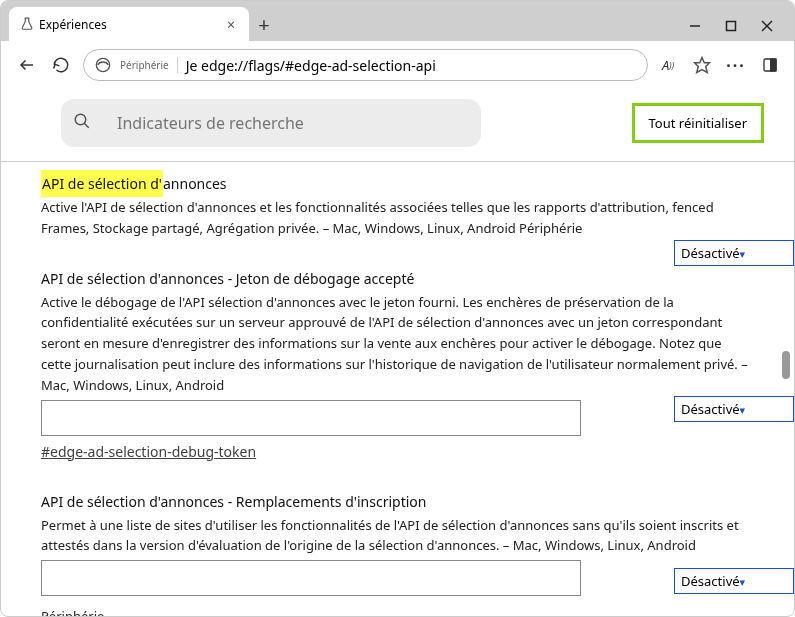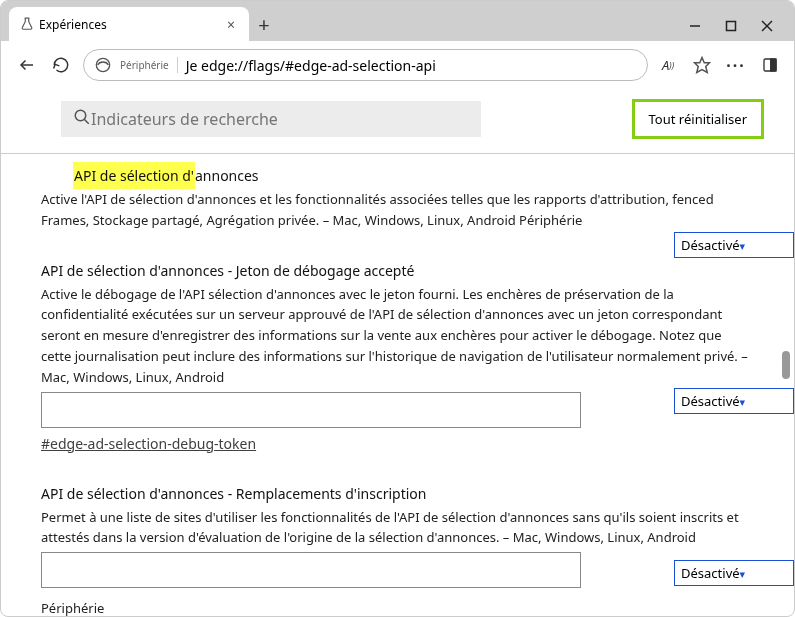--- a/index.html
+++ b/index.html
@@ -21,31 +21,31 @@
     .nav-btn { width:24px; height:24px; display:flex; align-items:center; justify-content:center; color:#333; cursor:pointer;}
     .addr-bar { flex:1; display:flex; align-items:center; height:32px; border:1px solid #bbb; border-radius:16px; padding: 0 10px; gap:8px; }
     .addr-icon { width:18px; height:18px; display:flex; align-items:center; justify-content:center;}
     .addr-label { font-size:10px; color:#666;}
     .addr-text { font-size:14px; color:#000000; flex:1; }
     .right-icons { display:flex; gap:14px; align-items:center; }
     .ricon { width:20px; height:20px; display:flex; align-items:center; justify-content:center; color:#333; cursor:pointer;}
     
     
     .page-header { display:flex; align-items:center; padding: 10px 30px 10px 60px; gap:12px; }
-    .search-wrap { flex:1; max-width:420px; display:flex; align-items:center; background:#ececec; height:36px; padding:0 12px; gap:0; }
+    .search-wrap { flex:1; max-width:420px; display:flex; align-items:center; background:#ececec; height:48px; padding:0 12px; gap:26px;border-radius:13px; }
     .search-input { border:none; background:transparent; font-size:16px; color:#333; flex:1; outline:none;}
     .reset-btn { margin-left:auto; border:3px solid #84cc16; background:#fff; padding:8px 14px; font-size:13px; cursor:pointer;}
     
     .divider { border-top:1px solid #ccc; margin-top:4px;}
     
     
     .content { position:relative; height: calc(617px - 40px - 48px - 60px - 1px); overflow:hidden; padding: 10px 40px 10px 40px;}
     .flag { margin-bottom: 28px; }
     .flag-title { font-size:14px; color:#111; margin-bottom:4px; display:inline-block;}
-    .highlight { background: #ffff4d; padding:4px 1px;margin-left:32px;}
+    .highlight { background: #ffff4d; padding:4px 1px;}
     .flag-desc { font-size:13px; color:#222; line-height:1.6;}
     .flag-link { font-size:14px; color:#404040; text-decoration:underline; margin-top:6px; display:inline-block;}
     .flag-input { width:540px; height:36px; border:1px solid #888; display:block; margin-top:4px; padding:0 8px; font-size:14px;}
     
     .flag-select { position:absolute; width:120px; height:26px; border:1px solid #1a4fd6; background:#fff; display:flex; align-items:center; justify-content:flex-start; padding:0 6px; font-size:13px; cursor:pointer;margin-top:48px;}
     .sel-arrow { color:#1a4fd6; font-size:11px;}
     .scroll-thumb { position:absolute; right:4px; top:350px; width:8px; height:28px; background:#999; border-radius:4px;}
   </style>
 </head>
 <body>

